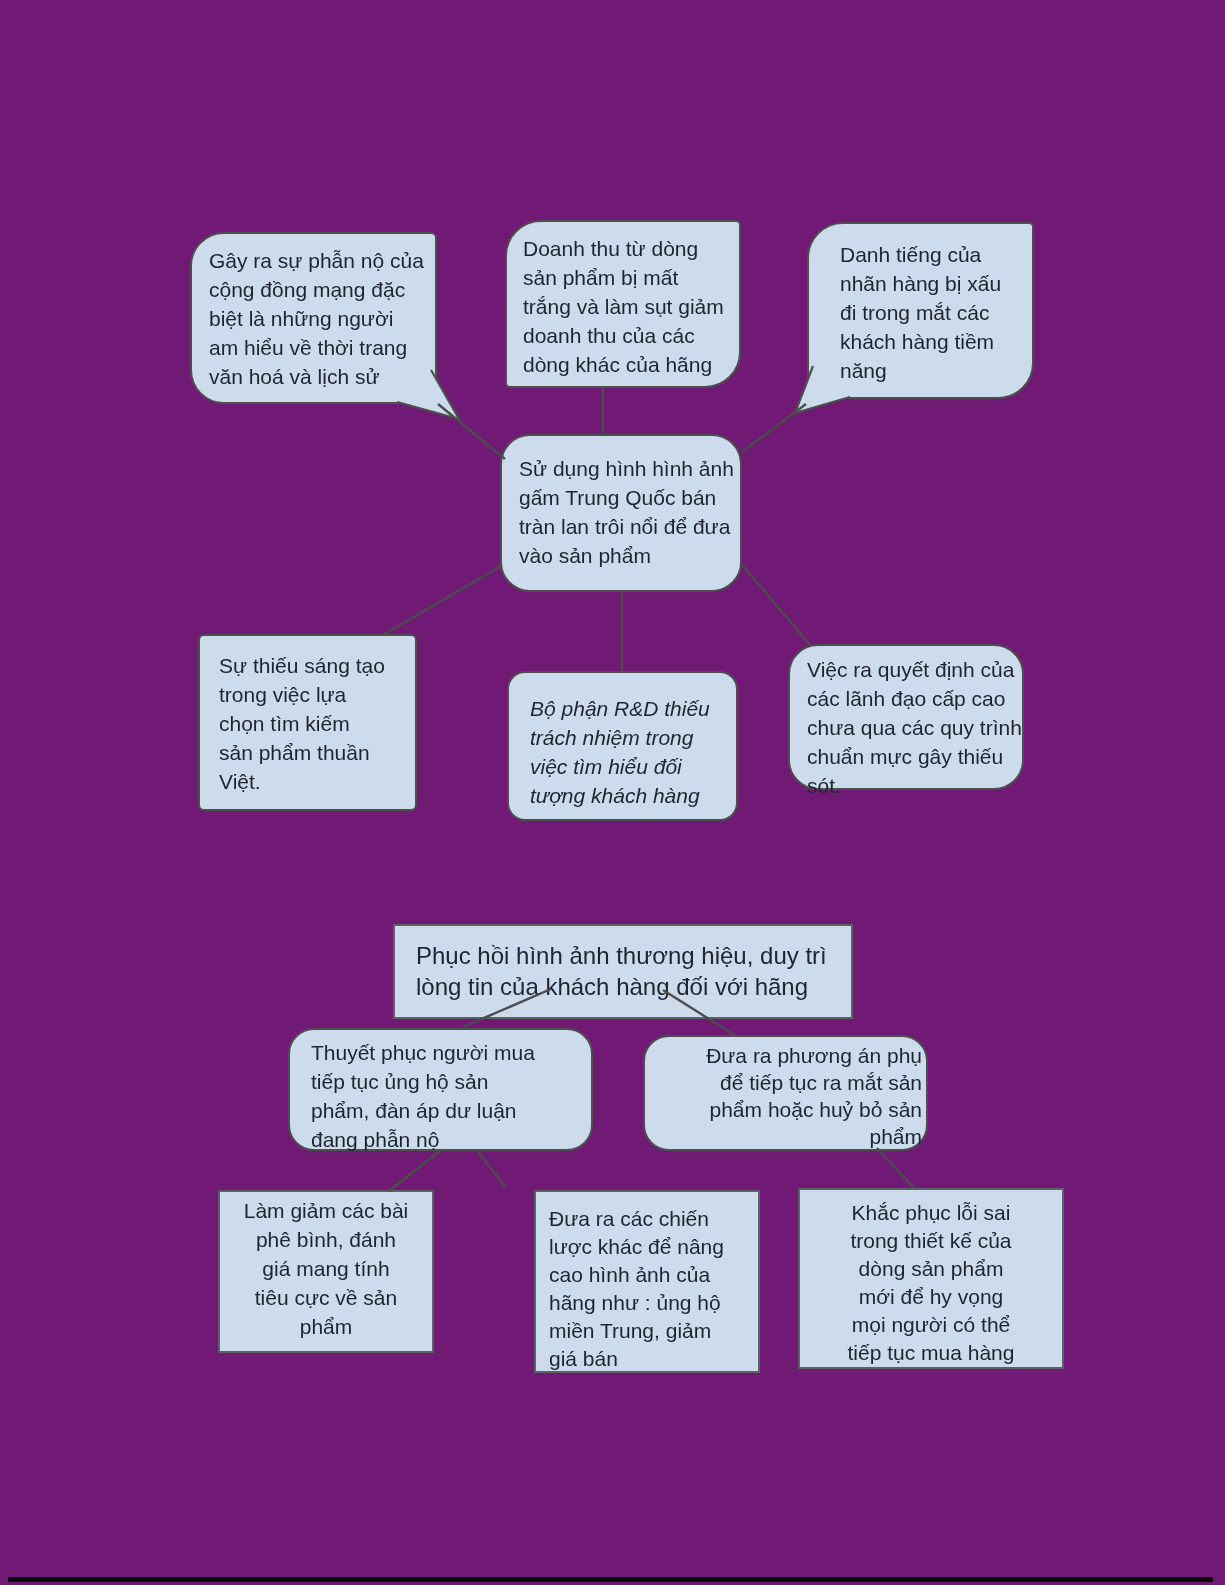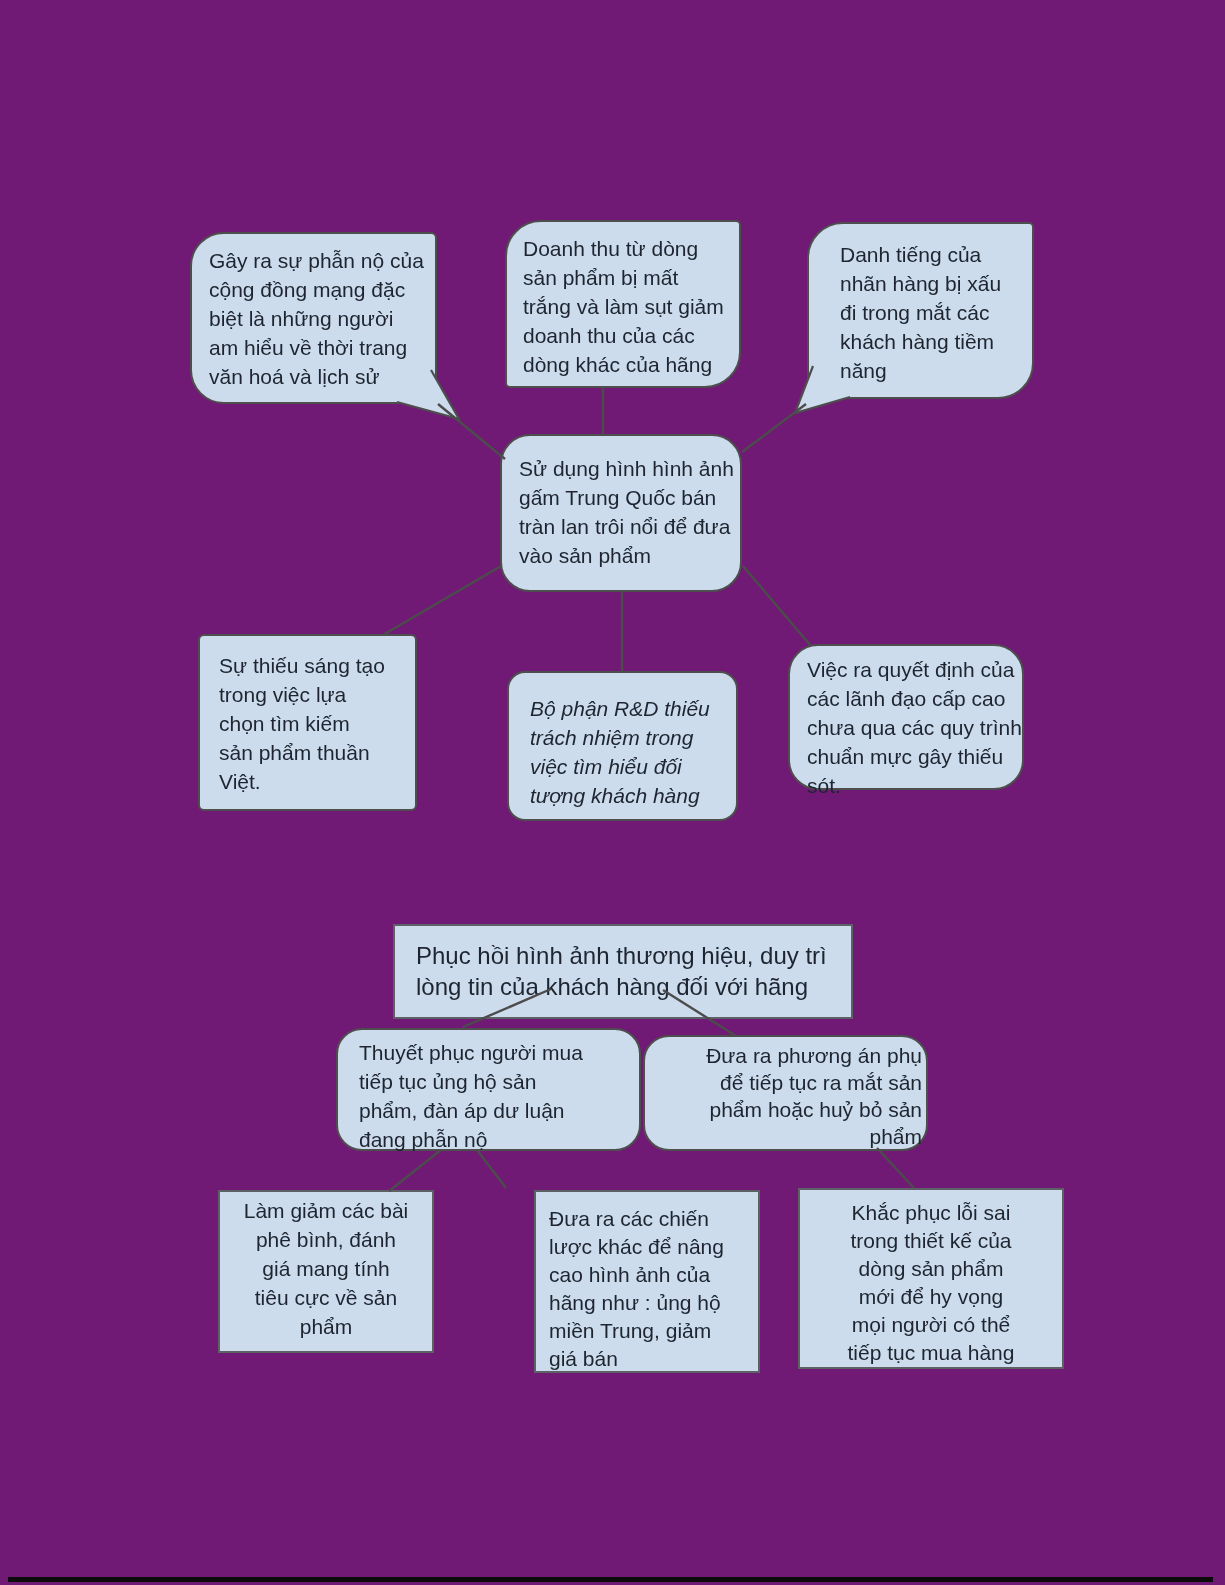--- a/index.html
+++ b/index.html
@@ -87,21 +87,21 @@
 chưa qua các quy trình
 chuẩn mực gây thiếu
 sót.</span>
   </div>
 
   <div class="node rect goal-box" style="left:393px;top:892px;width:460px;height:95px;padding:14px 6px 0 21px;margin-top:32px;">
     <span class="txt">Phục hồi hình ảnh thương hiệu, duy trì
 lòng tin của khách hàng đối với hãng</span>
   </div>
 
-  <div class="node" style="left:288px;top:1028px;width:305px;height:123px;border-radius:26px;padding:8px 4px 0 21px;margin-left:48px;">
+  <div class="node" style="left:288px;top:1028px;width:305px;height:123px;border-radius:26px;padding:8px 4px 0 21px;">
     <span class="txt">Thuyết phục người mua
 tiếp tục ủng hộ sản
 phẩm, đàn áp dư luận
 đang phẫn nộ</span>
   </div>
 
   <div class="node center tighter" style="left:643px;top:1035px;width:285px;height:116px;border-radius:26px;padding:5px 4px 0 4px;text-align:right;">
     <span class="txt">Đưa ra phương án phụ
 để tiếp tục ra mắt sản
 phẩm hoặc huỷ bỏ sản

